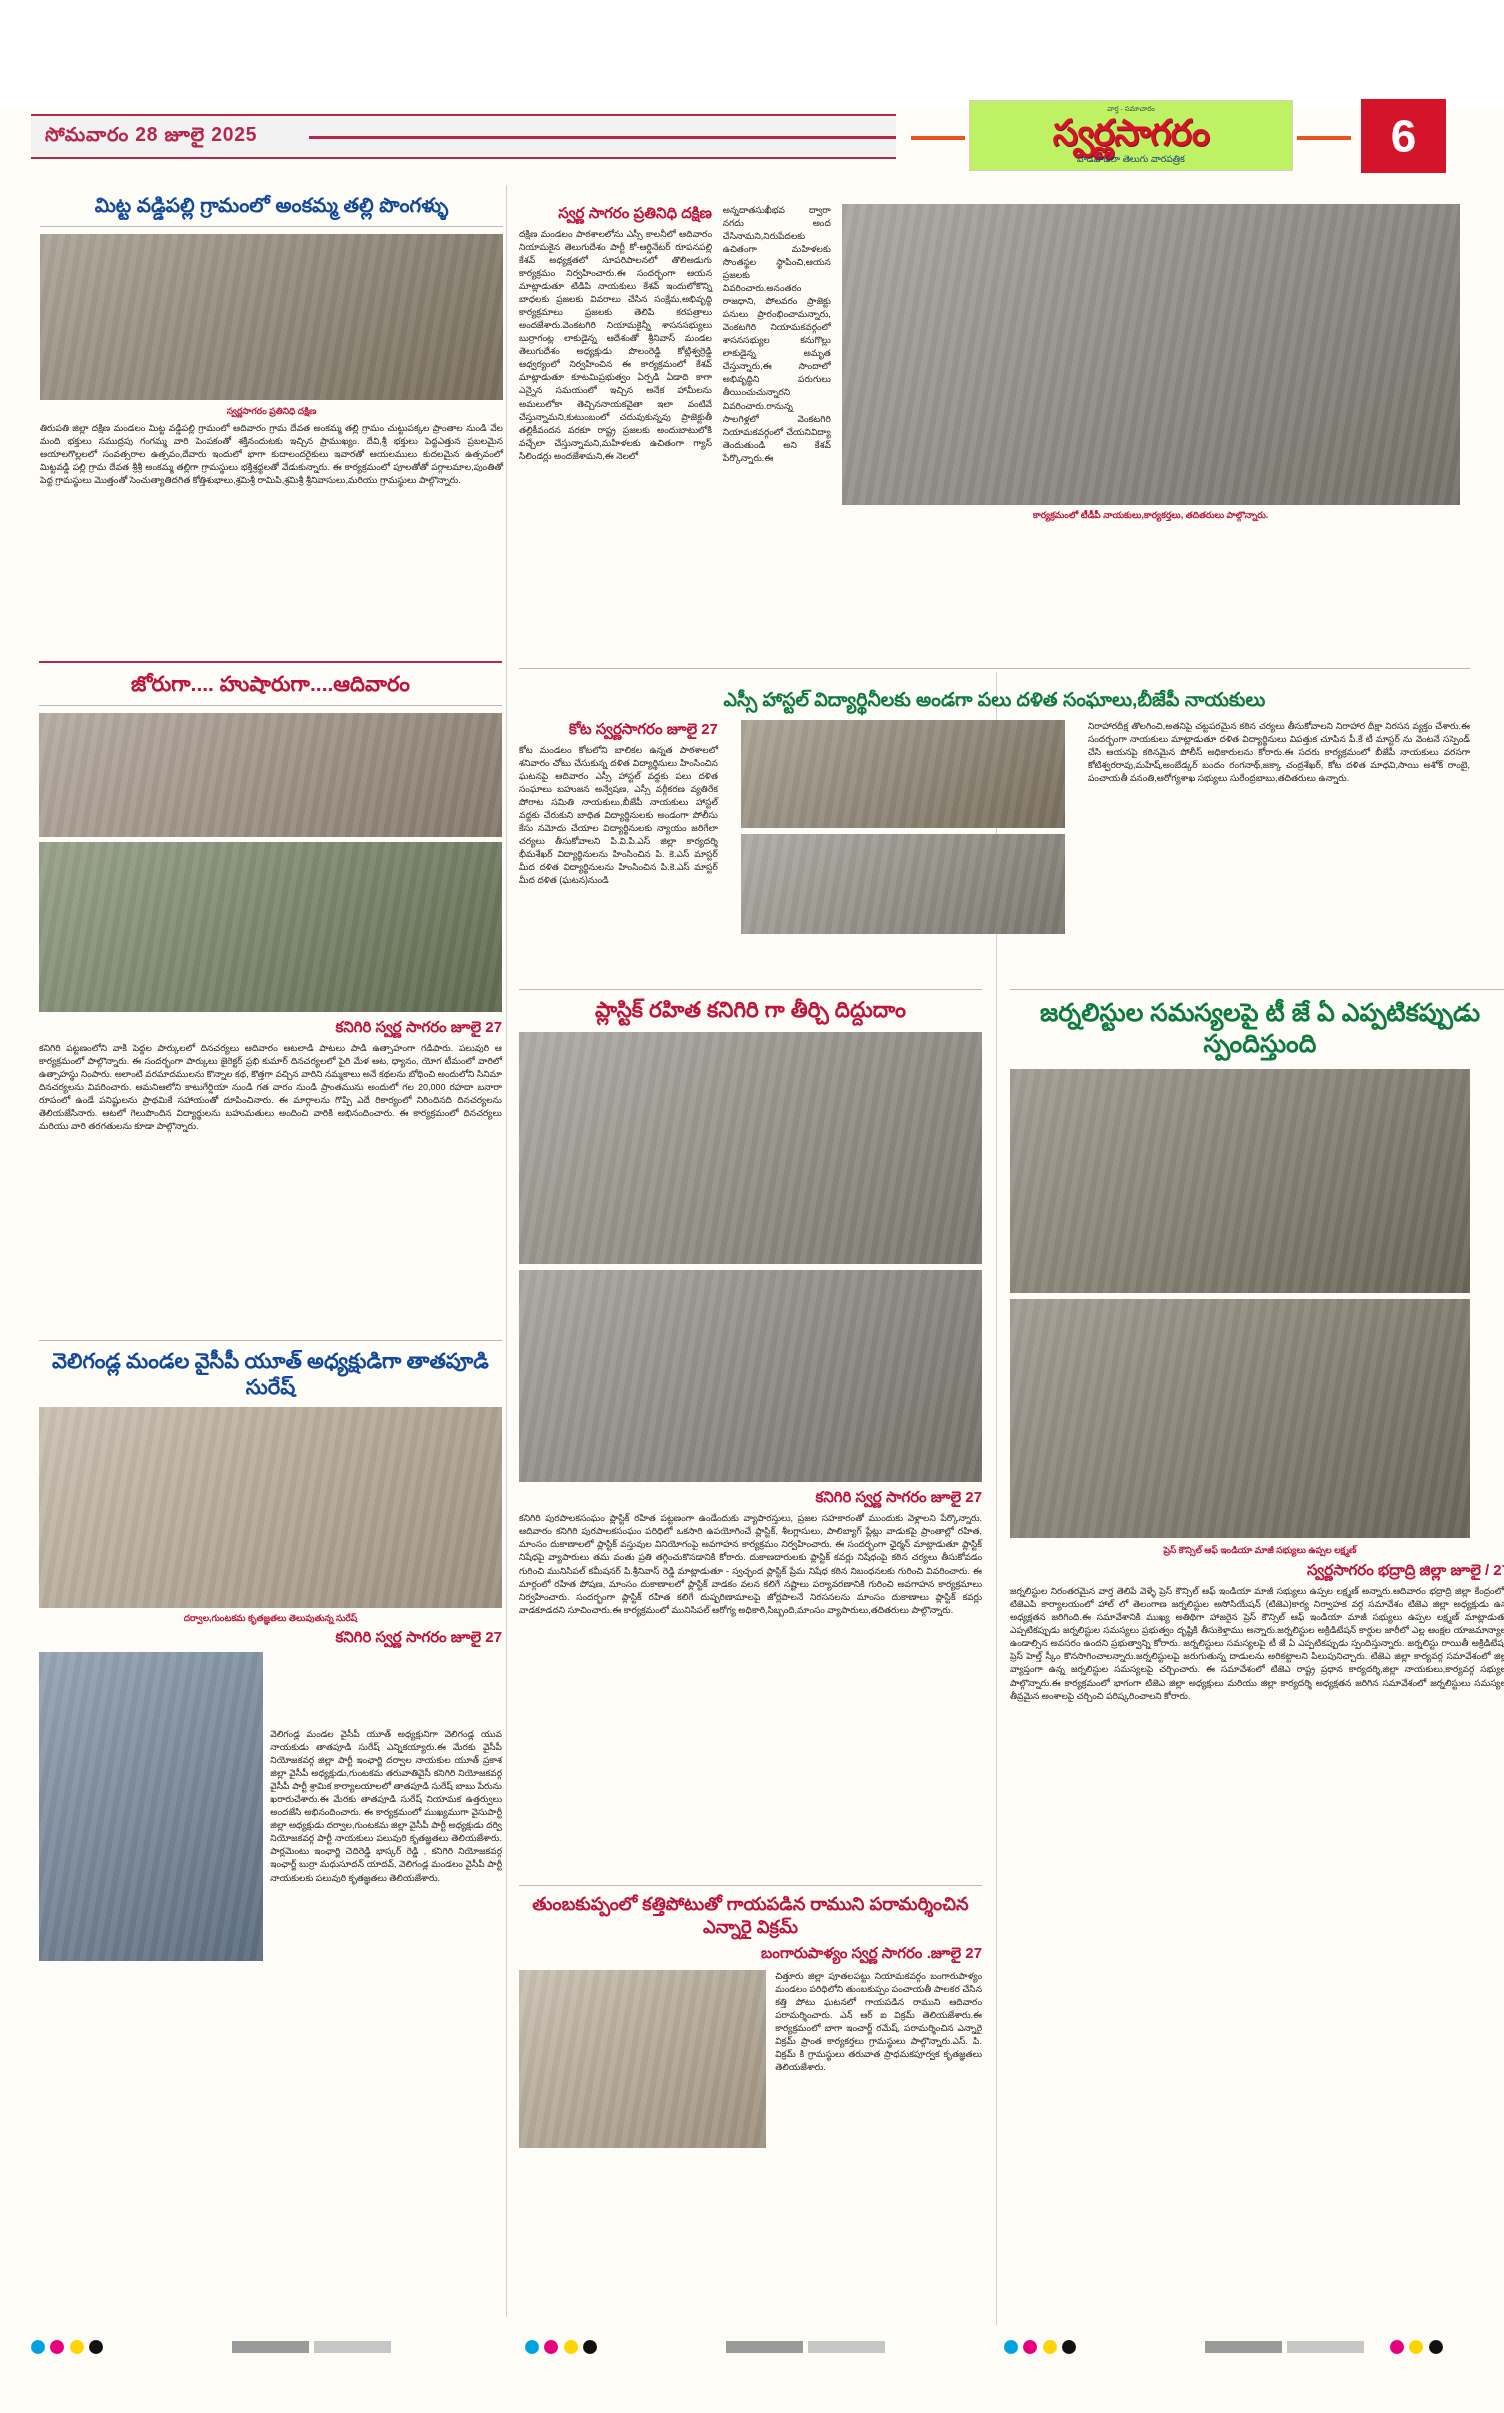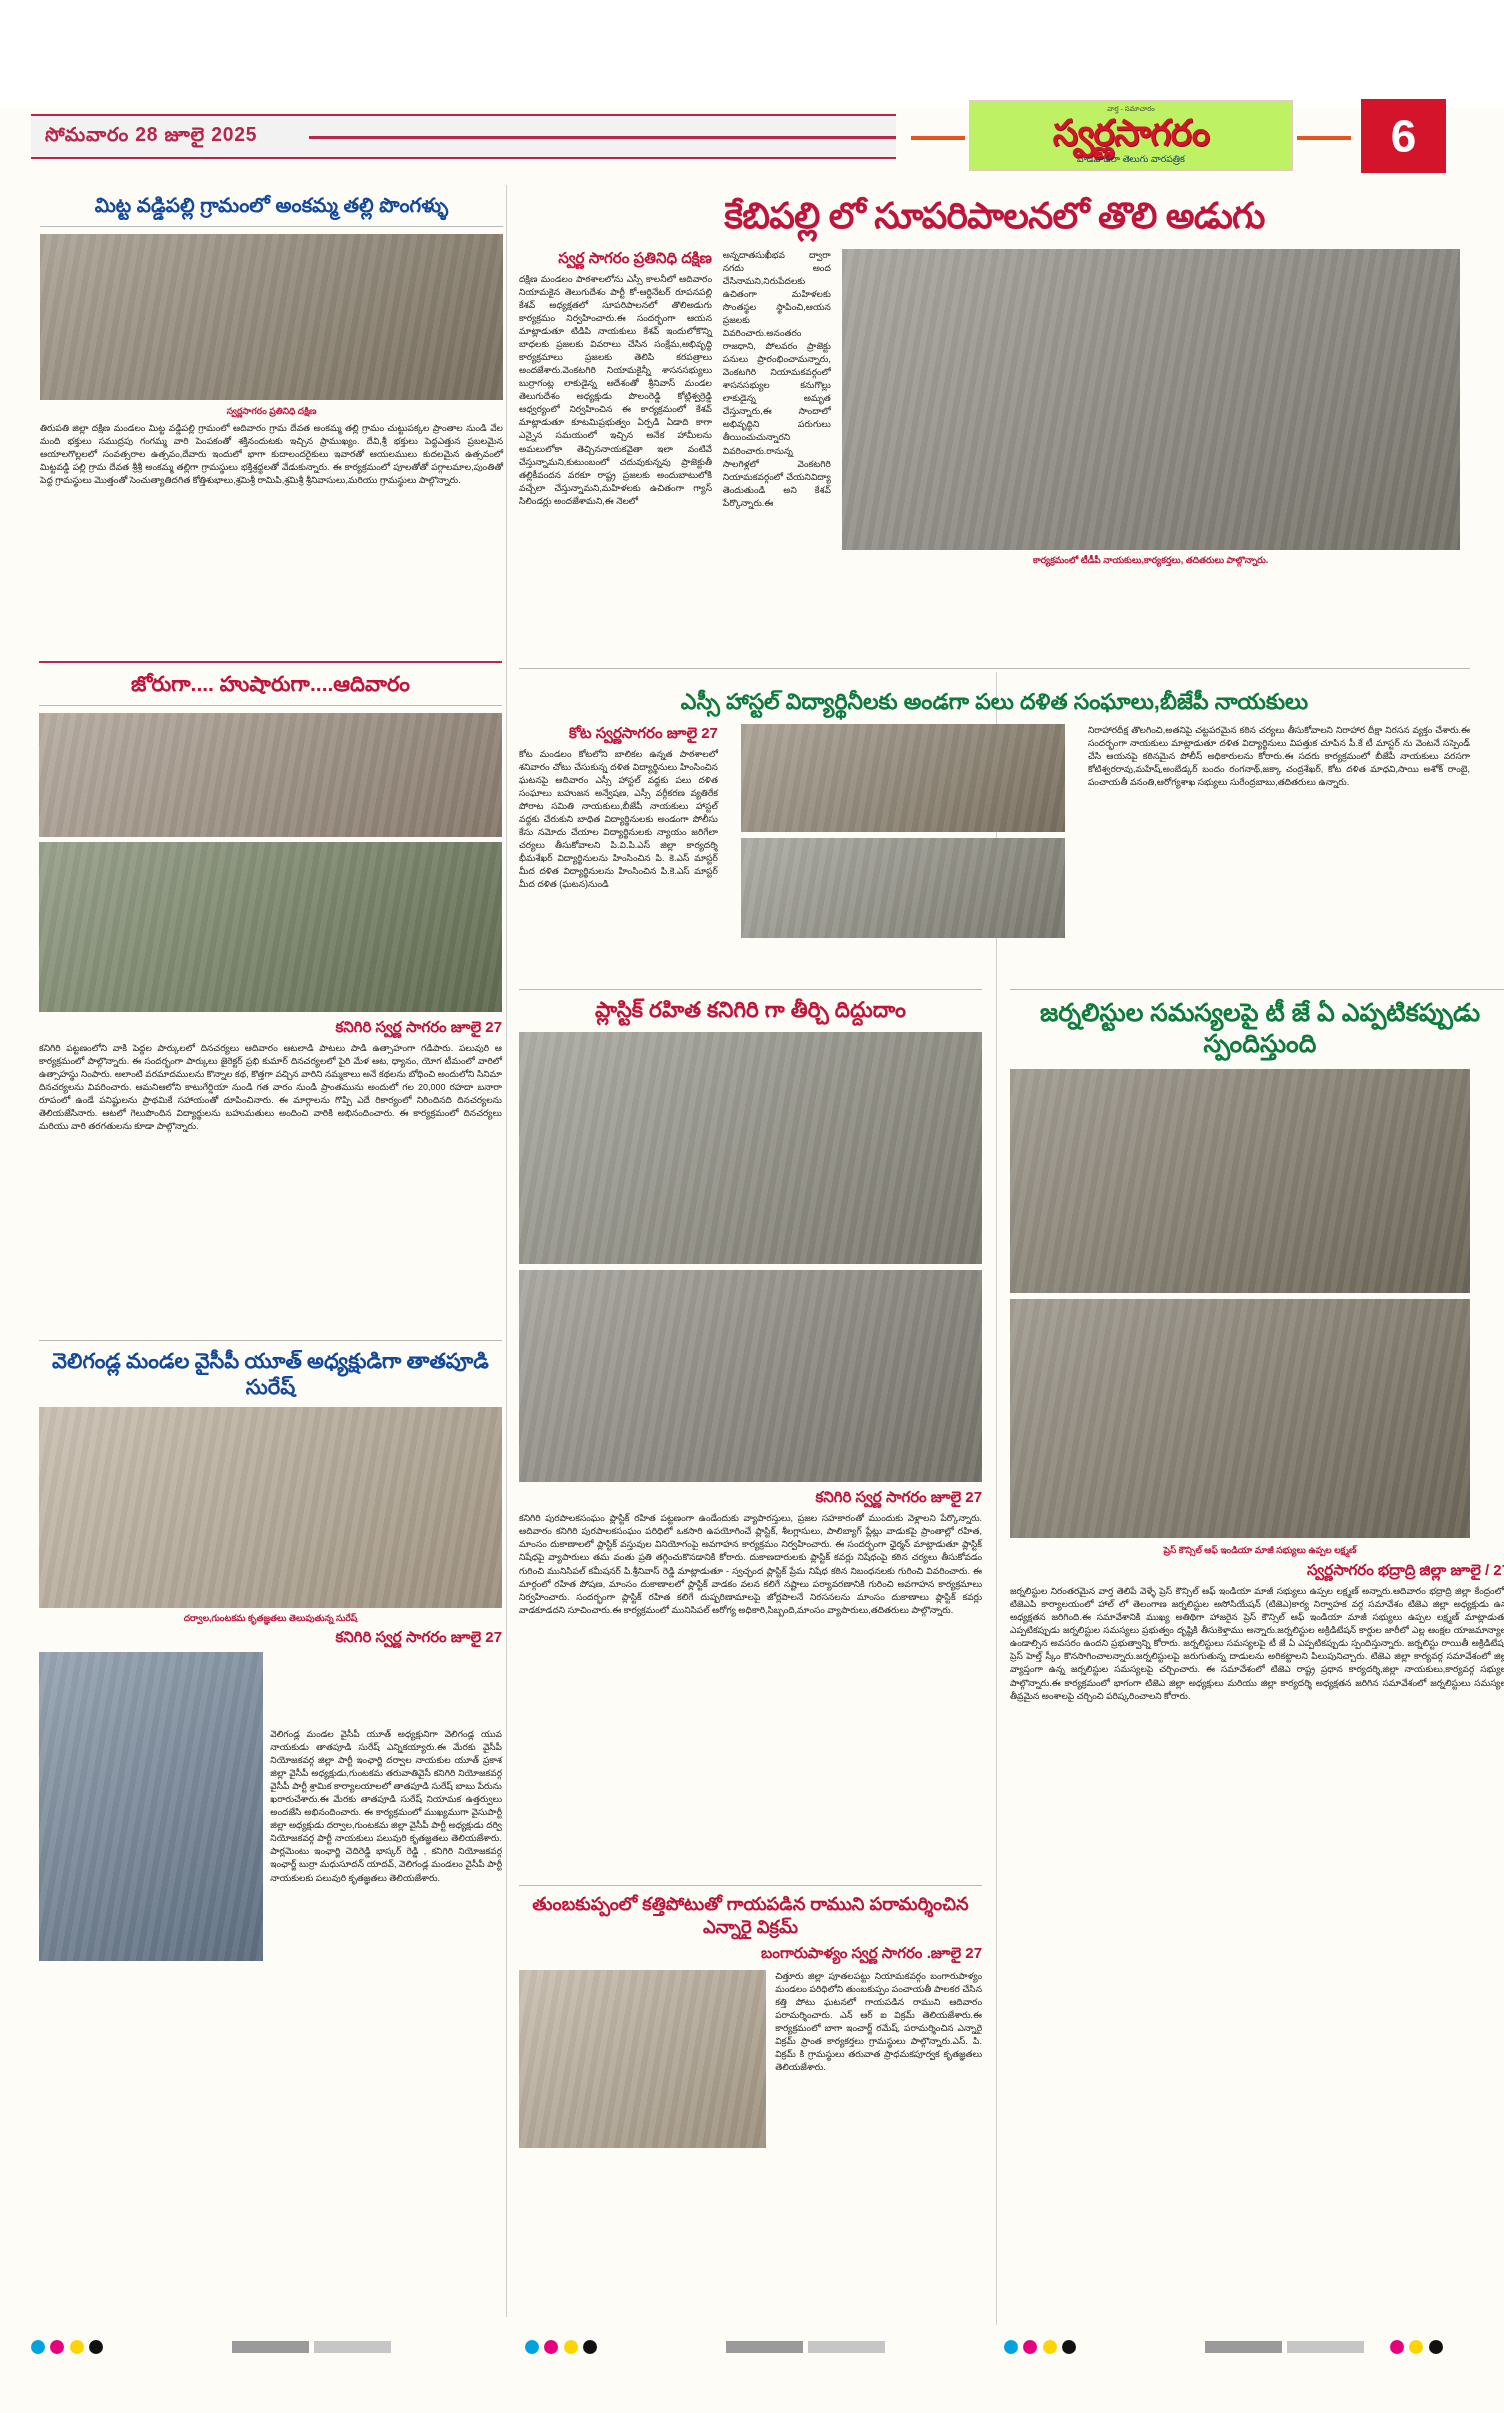--- a/index.html
+++ b/index.html
@@ -214,39 +214,38 @@
     <div class="photo ph-portrait" style="width:463px; height:201px; margin-top:6.2px;"></div>
     <div class="caption" style="margin-top:4.6px;">దర్వాల,గుంటకమ కృతజ్ఞతలు తెలుపుతున్న సురేష్</div>
     <div class="dline" style="margin-top:3.1px;">కనిగిరి స్వర్ణ సాగరం జూలై 27</div>
     <div style="display:flex; gap:7.7px; margin-top:3.1px;align-items:center;">
       <div class="photo ph-blue" style="width:224px; height:309px;"></div>
       <div class="body" style="width:232px;">వెలిగండ్ల మండల వైసీపీ యూత్ అధ్యక్షునిగా వెలిగండ్ల యువ నాయకుడు తాతపూడి సురేష్ ఎన్నికయ్యారు.ఈ మేరకు వైసీపీ నియోజకవర్గ జిల్లా పార్టీ ఇంఛార్జి దర్వాల నాయకుల యూత్ ప్రకాశ జిల్లా వైసీపీ అధ్యక్షుడు,గుంటకమ తరువాతివైసీ కనిగిరి నియోజకవర్గ వైసీపీ పార్టీ శ్రామిక కార్యాలయాలలో తాతపూడి సురేష్ బాబు పేరును ఖరారుచేశారు.ఈ మేరకు తాతపూడి సురేష్ నియామక ఉత్తర్వులు అందజేసి అభినందించారు. ఈ కార్యక్రమంలో ముఖ్యముగా వైసుపార్టీ జిల్లా అధ్యక్షుడు దర్వాల,గుంటకమ జిల్లా వైసీపీ పార్టీ అధ్యక్షుడు దర్వి నియోజకవర్గ పార్టీ నాయకులు పలువురి కృతజ్ఞతలు తెలియజేశారు. పార్లమెంటు ఇంఛార్జి చెదిరెడ్డి భాస్కర్ రెడ్డి , కనిగిరి నియోజకవర్గ ఇంఛార్జ్ బుర్రా మధుసూదన్ యాదవ్, వెలిగండ్ల మండలం వైసీపీ పార్టీ నాయకులకు పలువురి కృతజ్ఞతలు తెలియజేశారు.</div>
     </div>
   </div>
 
   <div class="box" style="left:519px; top:193px; width:951px;">
-    <div class="hl hl-red" style="font-size:36px; letter-spacing:-0.8px;">కేబిపల్లి లో సూపరిపాలనలో తొలి అడుగు</div>
     <div style="display:flex; gap:10.8px; margin-top:10.8px;">
       <div style="width:193px;">
         <div class="dline">స్వర్ణ సాగరం ప్రతినిధి దక్షిణ</div>
         <div class="body">దక్షిణ మండలం పాఠశాలలోను ఎస్సీ కాలనీలో ఆదివారం నియామకైన తెలుగుదేశం పార్టీ కో-ఆర్డినేటర్ రూపనపల్లి కేశవ్ అధ్యక్షతలో సూపరిపాలనలో తొలిఅడుగు కార్యక్రమం నిర్వహించారు.ఈ సందర్భంగా ఆయన మాట్లాడుతూ టిడిపి నాయకులు కేశవ్ ఇందులోకొన్ని బాధలకు ప్రజలకు వివరాలు చేసిన సంక్షేమ,అభివృద్ధి కార్యక్రమాలు ప్రజలకు తెలిపి కరపత్రాలు అందజేశారు.వెంకటగిరి నియామకైన్నీ శాసనసభ్యులు బుర్రాగంట్ల లాకుడైన్న ఆదేశంతో శ్రీనివాస్ మండల తెలుగుదేశం అధ్యక్షుడు పొలంరెడ్డి కోట్లిశ్వర్రెడ్డి ఆధ్వర్యంలో నిర్వహించిన ఈ కార్యక్రమంలో కేశవ్ మాట్లాడుతూ కూటమిప్రభుత్వం ఏర్పడి ఏడాది కాగా ఎన్నైన సమయంలో ఇచ్చిన అనేక హామీలను అమలులోకా తెచ్చిననాయకవైతా ఇలా వంటివే చేస్తున్నామని,కుటుంబంలో చదువుకున్నవు ప్రాజెక్టుతీ తల్లికీవందన వరకూ రాష్ట్ర ప్రజలకు అందుబాటులోకి వచ్చేలా చేస్తున్నామని,మహిళలకు ఉచితంగా గ్యాస్ సిలిండర్లు అందజేశామని,ఈ నెలలో</div>
       </div>
       <div style="width:108px;">
         <div class="body">అన్నదాతసుఖీభవ ద్వారా నగదు అంద చేసినామని,నిరుపేదలకు ఉచితంగా మహిళలకు సొంతస్థల స్థాపించి,ఆయన ప్రజలకు వివరించారు.అనంతరం రాజధాని, పోలవరం ప్రాజెక్టు పనులు ప్రారంభించామన్నారు, వెంకటగిరి నియామకవర్గంలో శాసనసభ్యుల కనుగొల్లు లాకుడైన్న అమృత చేస్తున్నారు,ఈ సాందాలో అభివృద్ధిని పరుగులు తీయించుచున్నారని వివరించారు.రానున్న సాలగిళ్లలో వెంకటగిరి నియామకవర్గంలో చేయనివిద్యా తెందుతుండి అని కేశవ్ పేర్కొన్నారు.ఈ</div>
       </div>
       <div style="width:618px;">
         <div class="photo ph-group" style="width:618px; height:301px;"></div>
         <div class="caption" style="margin-top:4.6px;">కార్యక్రమంలో టీడీపీ నాయకులు,కార్యకర్తలు, తదితరులు పాల్గొన్నారు.</div>
       </div>
     </div>
   </div>
 
   <div class="box" style="left:519px; top:660px; width:951px;">
     <div class="hr-thin"></div>
-    <div class="hl hl-green" style="font-size:22px;margin-top:20px;">ఎస్సీ హాస్టల్ విద్యార్థినీలకు అండగా పలు దళిత సంఘాలు,బీజేపీ నాయకులు</div>
+    <div class="hl hl-green" style="font-size:19px;margin-top:20px;">ఎస్సీ హాస్టల్ విద్యార్థినీలకు అండగా పలు దళిత సంఘాలు,బీజేపీ నాయకులు</div>
     <div style="display:flex; gap:23px; margin-top:7.7px;">
       <div style="width:201px;">
         <div class="dline">కోట స్వర్ణసాగరం జూలై 27</div>
         <div class="body">కోట మండలం కోటలోని బాలికల ఉన్నత పాఠశాలలో శనివారం చోటు చేసుకున్న దళిత విద్యార్థినులు హింసించిన ఘటనపై ఆదివారం ఎస్సీ హాస్టల్ వద్దకు పలు దళిత సంఘాలు బహుజన అన్వేషణ, ఎస్సీ వర్గీకరణ వ్యతిరేక పోరాట సమితి నాయకులు,బీజేపీ నాయకులు హాస్టల్ వద్దకు చేరుకుని బాధిత విద్యార్థినులకు అండంగా పోలీసు కేసు నమోదు చేయాల విద్యార్థినులకు న్యాయం జరిగేలా చర్యలు తీసుకోవాలని పి.వి.పి.ఎస్ జిల్లా కార్యదర్శి భీమశేఖర్ విద్యార్థినులను హింసించిన పి. కె.ఎస్ మాస్టర్ మీద దళిత విద్యార్థినులను హింసించిన పి.కె.ఎస్ మాస్టర్ మీద దళిత (ఘటన)నుండి</div>
       </div>
       <div style="width:324px;">
         <div class="photo ph-crowd" style="width:324px; height:108px;"></div>
         <div class="photo ph-street" style="width:324px; height:100px; margin-top:6.2px;"></div>
       </div>
       <div style="width:386px;">

